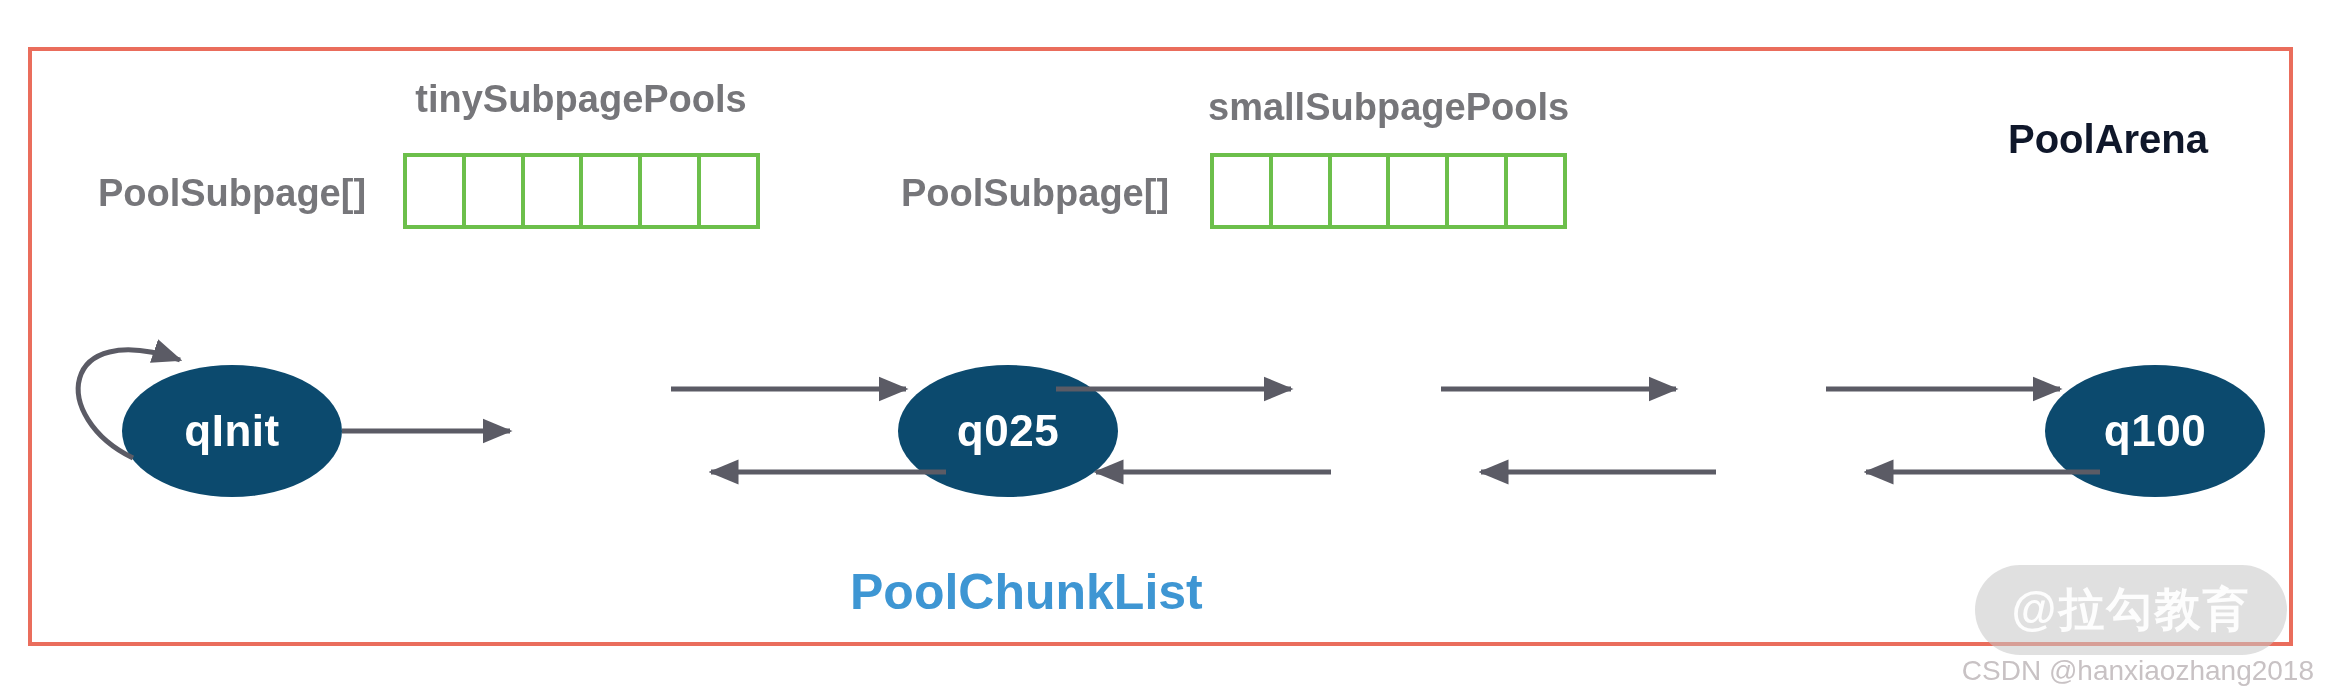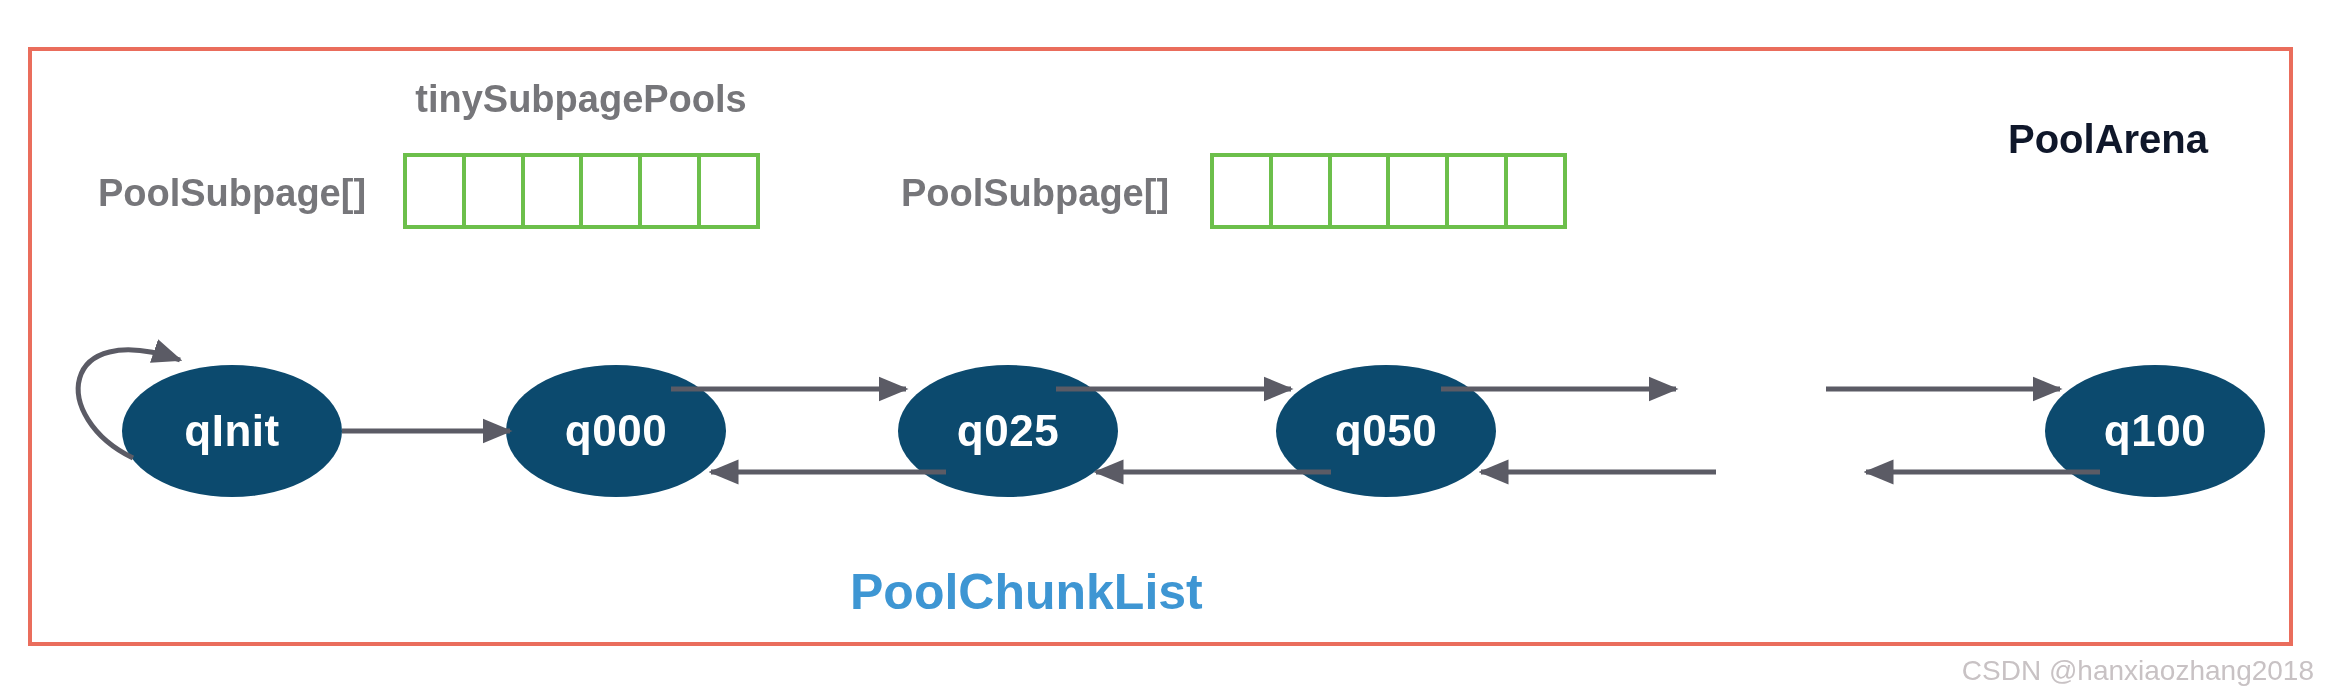--- a/index.html
+++ b/index.html
@@ -88,38 +88,37 @@
 
   <div class="subpage-array array-tiny">
     <div class="subpage-cell"></div>
     <div class="subpage-cell"></div>
     <div class="subpage-cell"></div>
     <div class="subpage-cell"></div>
     <div class="subpage-cell"></div>
     <div class="subpage-cell"></div>
   </div>
 
+  <div class="gray-label pools-title small-title">smallSubpagePools</div>
 
   <div class="gray-label subpage-label subpage-label-small">PoolSubpage[]</div>
 
   <div class="subpage-array array-small">
     <div class="subpage-cell"></div>
     <div class="subpage-cell"></div>
     <div class="subpage-cell"></div>
     <div class="subpage-cell"></div>
     <div class="subpage-cell"></div>
     <div class="subpage-cell"></div>
   </div>
 
   <div class="arena-title">PoolArena</div>
 
   <div class="node node-qinit">qInit</div>
-  <div class="node node-q000">q000</div>
   <div class="node node-q025">q025</div>
-  <div class="node node-q050">q050</div>
   <div class="node node-q100">q100</div>
 
   <svg class="arrows-layer" width="2330" height="688" viewBox="0 0 2330 688" xmlns="http://www.w3.org/2000/svg">
     <defs>
       <marker id="ah" viewBox="0 0 12 10" refX="11" refY="5" markerWidth="30" markerHeight="26" orient="auto" markerUnits="userSpaceOnUse">
         <path d="M0,0 L12,5 L0,10 Z" fill="#5b5b65"></path>
       </marker>
     </defs>
 
     <path class="arrow-line" d="M 133 458 C 50 418, 58 318, 180 360" marker-end="url(#ah)"></path>
@@ -132,16 +131,17 @@
     <line class="arrow-line" x1="1826" y1="389" x2="2060" y2="389" marker-end="url(#ah)"></line>
 
     <line class="arrow-line" x1="946" y1="472" x2="711" y2="472" marker-end="url(#ah)"></line>
     <line class="arrow-line" x1="1331" y1="472" x2="1096" y2="472" marker-end="url(#ah)"></line>
     <line class="arrow-line" x1="1716" y1="472" x2="1481" y2="472" marker-end="url(#ah)"></line>
     <line class="arrow-line" x1="2100" y1="472" x2="1866" y2="472" marker-end="url(#ah)"></line>
   </svg>
 
   <div class="chunklist-label">PoolChunkList</div>
 
+  <div class="watermark-badge">@拉勾教育</div>
 
   <div class="csdn-credit">CSDN @hanxiaozhang2018</div>
 
 </div>
 
 </body></html>

